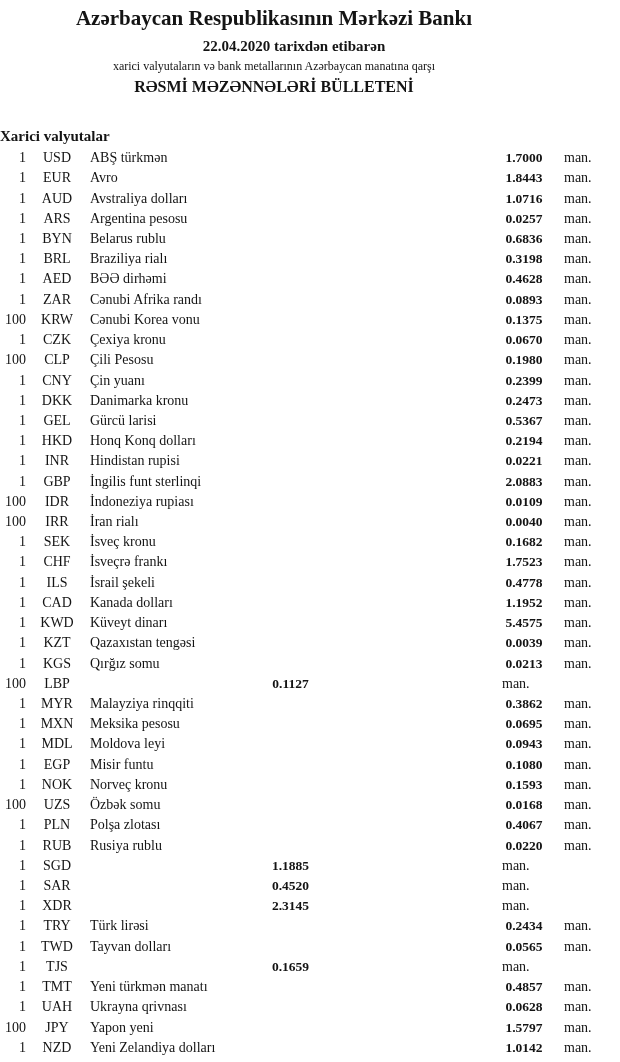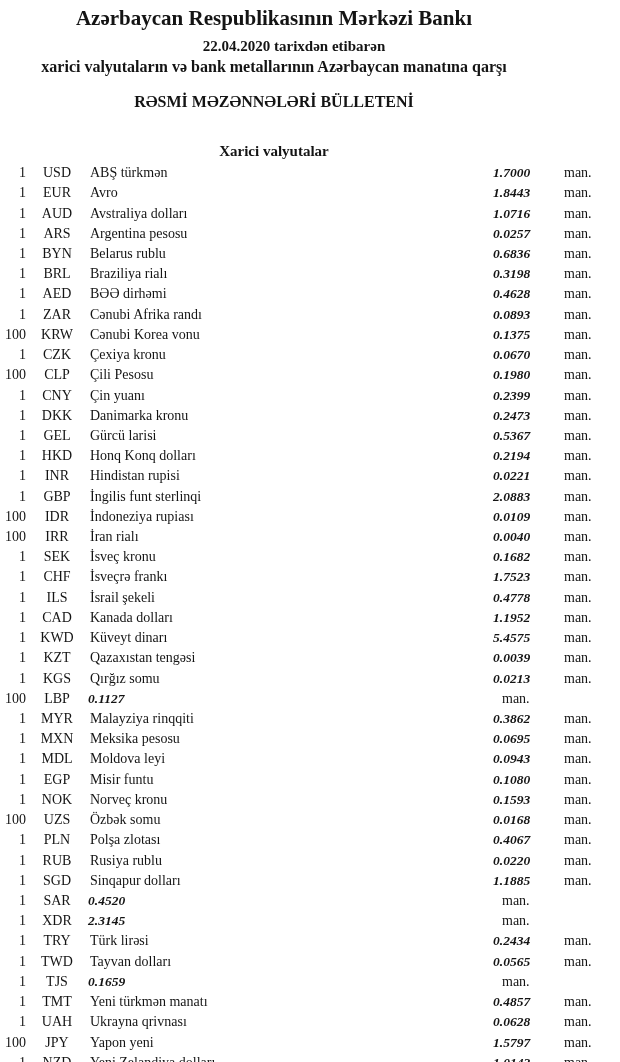--- a/index.html
+++ b/index.html
@@ -30,36 +30,35 @@
     line-height: 26px;
   }
   .date-line {
     font-size: 15px;
     font-weight: bold;
     line-height: 18px;
     margin-top: 6px;
     padding-left: 40px;
   }
   .subtitle-line {
-    font-size: 16px;
-    font-weight: bold;
+    font-size: 12px;
+    font-weight: normal;
     line-height: 19px;
     margin-top: 2px;
   }
   .bulletin-line {
     font-size: 16px;
     font-weight: bold;
     line-height: 19px;
-    margin-top: 16px;
+    margin-top: 1px;
   }
   .section-title {
     font-size: 15px;
     font-weight: bold;
     line-height: 18px;
-    text-align: center;
     margin-top: 31px;
   }
   .rates-table {
     margin-top: 3px;
   }
   .row {
     display: grid;
     grid-template-columns: 26px 62px 405px 62px 65px;
     height: 20.22px;
     align-items: center;
@@ -70,23 +69,22 @@
     text-align: right;
   }
   .code {
     text-align: center;
   }
   .name {
     padding-left: 2px;
     white-space: nowrap;
   }
   .rate {
-    text-align: left;
+    text-align: center;
     font-weight: bold;
-    font-style: italic;
     font-size: 13.5px;
   }
   .unit {
     padding-left: 9px;
   }
 </style>
 </head>
 <body>
 
 <div class="page">
@@ -342,21 +340,20 @@
       <div class="row">
       <span class="qty">1</span>
       <span class="code">RUB</span>
       <span class="name">Rusiya rublu</span>
       <span class="rate">0.0220</span>
       <span class="unit">man.</span>
     </div>
       <div class="row">
       <span class="qty">1</span>
       <span class="code">SGD</span>
-      <span class="name">Sinqapur dolları</span>
       <span class="rate">1.1885</span>
       <span class="unit">man.</span>
     </div>
       <div class="row">
       <span class="qty">1</span>
       <span class="code">SAR</span>
       <span class="rate">0.4520</span>
       <span class="unit">man.</span>
     </div>
       <div class="row">

